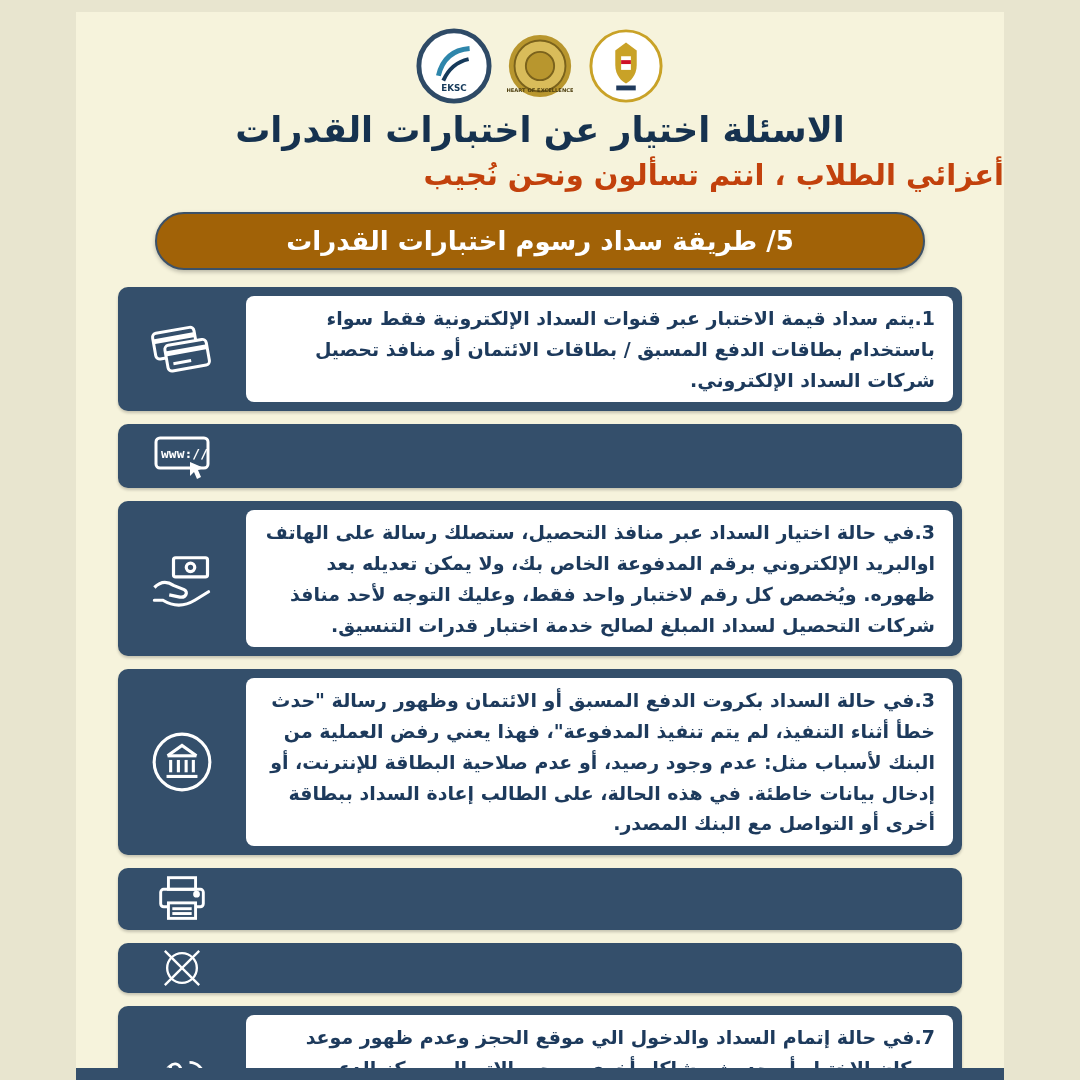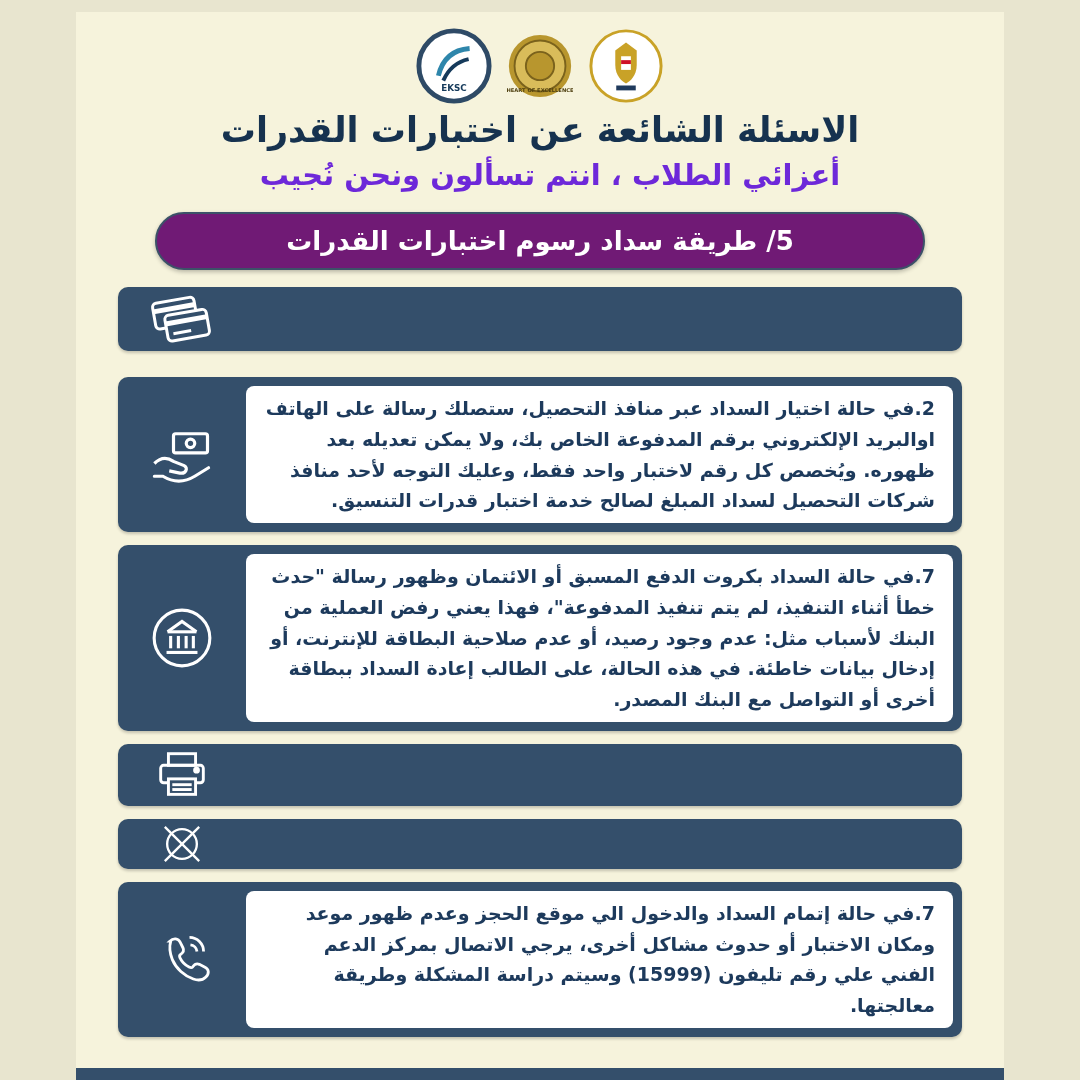--- a/index.html
+++ b/index.html
@@ -9,25 +9,25 @@
     background:#f6f3dc; overflow:hidden;
   }
   
   .logos { display:flex; justify-content:center; align-items:center; gap:14px; padding-top:14px; height:94px; }
   .logo { display:flex; align-items:center; justify-content:center; }
   h1.title {
     text-align:center; color:#16324f; font-size:35px; font-weight:bold;
     margin-top:4px; direction:rtl;
   }
   h2.subtitle {
-    text-align:center; color:#6d28d9; font-size:29px; font-weight:bold;
+    text-align:right; color:#c2410c; font-size:29px; font-weight:bold;
     margin-top:8px; direction:rtl;padding-left:20px;
   }
   .banner {
-    width:770px; margin:20px auto 0 auto; background:#701a75;
+    width:770px; margin:20px auto 0 auto; background:#a16207;
     border:2px solid #3c5168; border-radius:32px; height:58px;
     display:flex; align-items:center; justify-content:center;
     color:#ffffff; font-size:26px; font-weight:bold; direction:rtl;
     box-shadow:0 2px 4px rgba(0,0,0,0.25);
   }
   
   .rows { display:flex; flex-direction:column; gap:13px; margin:17px 42px 0 42px; }
   .row {
     background:#344f6b; border-radius:10px; display:flex; align-items:stretch;
     box-shadow:0 2px 3px rgba(0,0,0,0.2);
@@ -74,21 +74,21 @@
       <svg viewBox="0 0 80 80" width="78" height="78">
         <circle cx="40" cy="40" r="36" fill="#ffffff" stroke="#c9a227" stroke-width="3"></circle>
         <path d="M40 16 l11 8 v15 c0 11 -7 17 -11 19 c-4 -2 -11 -8 -11 -19 v-15 z" fill="#c9a227"></path>
         <rect x="35" y="30" width="10" height="14" fill="#ffffff"></rect>
         <rect x="35" y="34" width="10" height="4" fill="#ce1126"></rect>
         <rect x="30" y="60" width="20" height="5" fill="#1f3a5c"></rect>
       </svg>
     </div>
   </div>
 
-  <h1 class="title">الاسئلة الشائعة عن اختبارات القدرات</h1>
+  <h1 class="title">الاسئلة اختيار عن اختبارات القدرات</h1>
   <h2 class="subtitle">أعزائي الطلاب ، انتم تسألون ونحن نُجيب</h2>
 
   <div class="banner">
     <span>5/ طريقة سداد رسوم اختبارات القدرات</span>
   </div>
 
   <main class="rows">
 
     <section class="row">
       <div class="icon-cell">
@@ -99,58 +99,68 @@
               <line x1="5" y1="20" x2="47" y2="20" stroke-width="5"></line>
             </g>
             <g transform="rotate(-10 32 32)">
               <rect x="15" y="26" width="42" height="26" rx="4" fill="#344f6b"></rect>
               <line x1="15" y1="34" x2="57" y2="34" stroke-width="5"></line>
               <line x1="21" y1="45" x2="39" y2="45" stroke-width="3"></line>
             </g>
           </g>
         </svg>
       </div>
-    </section>
-
-    <section class="row">
+      <div class="text-panel">
+        <p>1.يتم سداد قيمة الاختبار عبر قنوات السداد الإلكترونية فقط سواء باستخدام بطاقات الدفع المسبق / بطاقات الائتمان أو منافذ تحصيل شركات السداد الإلكتروني.</p>
+      </div>
+    </section>
+
+    <section class="row">
+      <div class="icon-cell">
+        <svg viewBox="0 0 64 64" width="64" height="64">
+          <rect x="6" y="14" width="52" height="30" rx="4" fill="none" stroke="#ffffff" stroke-width="3"></rect>
+          <text x="11" y="34" font-size="13" fill="#ffffff" font-family="DejaVu Sans Mono, monospace" font-weight="bold">www://</text>
+          <path d="M40 38 l14 6 -6 2 3 7 -4 2 -3 -7 -4 4 z" fill="#ffffff"></path>
+        </svg>
+      </div>
     </section>
 
     <section class="row">
       <div class="icon-cell">
         <svg viewBox="0 0 64 64" width="68" height="68">
           <g fill="none" stroke="#ffffff" stroke-width="3">
             <rect x="24" y="12" width="32" height="18" rx="2"></rect>
             <circle cx="40" cy="21" r="4"></circle>
             <path d="M6 40 c6 -6 12 -6 18 -2 l10 4 c4 2 2 8 -4 7 l-10 -2"></path>
             <path d="M6 52 h8 c10 6 20 6 30 0 l13 -8" stroke-linecap="round"></path>
           </g>
         </svg>
       </div>
       <div class="text-panel">
-        <p>2.في حالة اختيار السداد عبر منافذ التحصيل، ستصلك رسالة على الهاتف اوالبريد الإلكتروني برقم المدفوعة الخاص بك، ولا يمكن تعديله بعد ظهوره. ويُخصص كل رقم لاختبار واحد فقط، وعليك التوجه لأحد منافذ شركات التحصيل لسداد المبلغ لصالح خدمة اختبار قدرات التنسيق.</p>
+        <p>3.في حالة اختيار السداد عبر منافذ التحصيل، ستصلك رسالة على الهاتف اوالبريد الإلكتروني برقم المدفوعة الخاص بك، ولا يمكن تعديله بعد ظهوره. ويُخصص كل رقم لاختبار واحد فقط، وعليك التوجه لأحد منافذ شركات التحصيل لسداد المبلغ لصالح خدمة اختبار قدرات التنسيق.</p>
       </div>
     </section>
 
     <section class="row">
       <div class="icon-cell">
         <svg viewBox="0 0 64 64" width="66" height="66">
           <g fill="none" stroke="#ffffff" stroke-width="3">
             <circle cx="32" cy="32" r="27"></circle>
             <polyline points="18,26 32,16 46,26"></polyline>
             <line x1="18" y1="26" x2="46" y2="26"></line>
             <line x1="21" y1="30" x2="21" y2="42"></line>
             <line x1="28.5" y1="30" x2="28.5" y2="42"></line>
             <line x1="36" y1="30" x2="36" y2="42"></line>
             <line x1="43" y1="30" x2="43" y2="42"></line>
             <line x1="17" y1="46" x2="47" y2="46"></line>
           </g>
         </svg>
       </div>
       <div class="text-panel">
-        <p>7.في حالة السداد بكروت الدفع المسبق أو الائتمان وظهور رسالة "حدث خطأ أثناء التنفيذ، لم يتم تنفيذ المدفوعة"، فهذا يعني رفض العملية من البنك لأسباب مثل: عدم وجود رصيد، أو عدم صلاحية البطاقة للإنترنت، أو إدخال بيانات خاطئة. في هذه الحالة، على الطالب إعادة السداد ببطاقة أخرى أو التواصل مع البنك المصدر.</p>
+        <p>3.في حالة السداد بكروت الدفع المسبق أو الائتمان وظهور رسالة "حدث خطأ أثناء التنفيذ، لم يتم تنفيذ المدفوعة"، فهذا يعني رفض العملية من البنك لأسباب مثل: عدم وجود رصيد، أو عدم صلاحية البطاقة للإنترنت، أو إدخال بيانات خاطئة. في هذه الحالة، على الطالب إعادة السداد ببطاقة أخرى أو التواصل مع البنك المصدر.</p>
       </div>
     </section>
 
     <section class="row">
       <div class="icon-cell">
         <svg viewBox="0 0 64 64" width="62" height="62">
           <g fill="none" stroke="#ffffff" stroke-width="3">
             <rect x="18" y="10" width="28" height="12"></rect>
             <rect x="10" y="22" width="44" height="18" rx="3"></rect>
             <circle cx="47" cy="27" r="2" fill="#ffffff"></circle>

